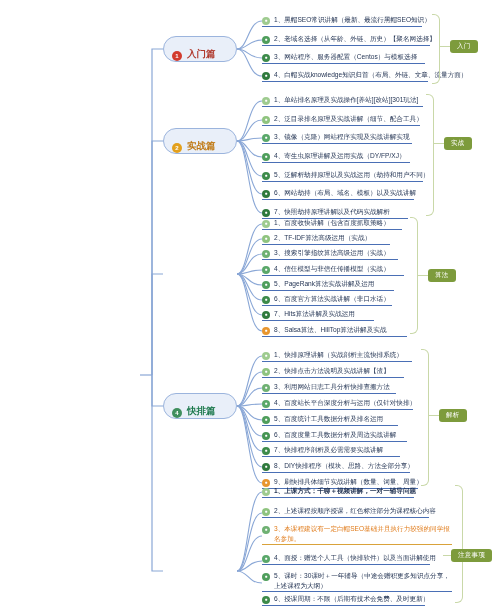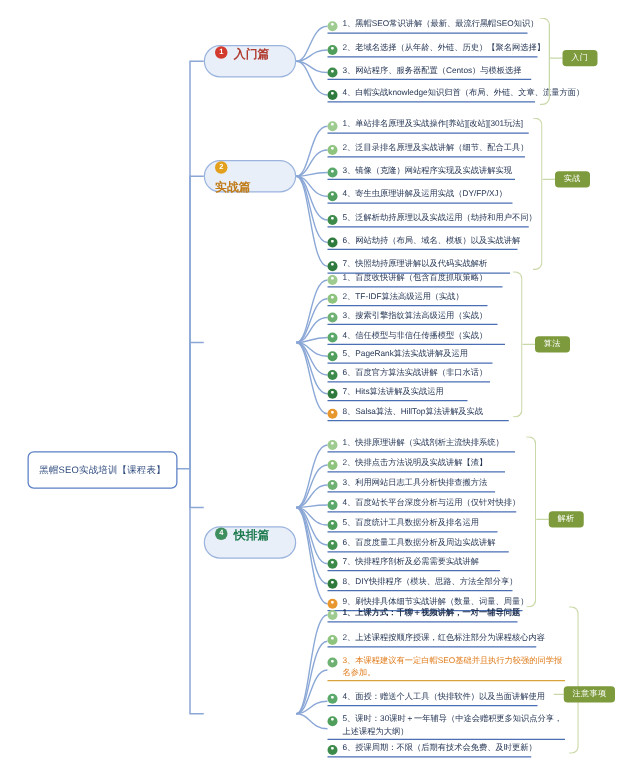--- a/index.html
+++ b/index.html
@@ -16,27 +16,27 @@
     position:absolute;left:22px;top:361px;width:118px;height:28px;
     border:1.4px solid #5b7fc4;border-radius:5px;background:#ffffff;
     display:flex;align-items:center;justify-content:center;
     font-size:7.5px;color:#2e4a7d;letter-spacing:.2px;white-space:nowrap;
   }
 
   
   .branch{
     position:absolute;height:26px;width:74px;
     border:1.3px solid #9bb4dd;border-radius:13px;background:#e9eff9;
-    display:flex;align-items:flex-start;gap:5px;padding:0 8px;box-sizing:border-box;
+    display:flex;align-items:flex-end;gap:5px;padding:0 8px;box-sizing:border-box;
   }
   .branch .blabel{font-size:9.5px;font-weight:bold;color:#b03a2e;white-space:nowrap;}
   .b1{left:163px;top:36px;}
-  .b2{left:163px;top:128px;flex-direction:column;}
+  .b2{left:163px;top:128px;}
   .b3{left:163px;top:261px;}
-  .b4{left:163px;top:393px;margin-top:28px;}
+  .b4{left:163px;top:393px;}
   .b5{left:163px;top:558px;}
   .b2 .blabel{color:#c07a16;}
   .b3 .blabel{color:#2f5fa8;}
   .b4 .blabel{color:#1e7a4e;}
   .b5 .blabel{color:#5a5a5a;}
 
   .num-badge{
     width:10px;height:10px;border-radius:50%;flex:0 0 auto;
     display:flex;align-items:center;justify-content:center;
     font-size:6px;color:#fff;font-weight:bold;line-height:1;
@@ -114,23 +114,20 @@
     <path d="M237 406 C248 406 248 467 262 467" stroke="#8aa7d6" stroke-width="1.1" fill="none"></path>
     <path d="M237 406 C248 406 248 483 262 483" stroke="#8aa7d6" stroke-width="1.1" fill="none"></path>
 
     <path d="M237 571 C248 571 248 492 262 492" stroke="#8aa7d6" stroke-width="1.1" fill="none"></path>
     <path d="M237 571 C248 571 248 513 262 513" stroke="#8aa7d6" stroke-width="1.1" fill="none"></path>
     <path d="M237 571 C248 571 248 536 262 536" stroke="#8aa7d6" stroke-width="1.1" fill="none"></path>
     <path d="M237 571 C248 571 248 561 262 561" stroke="#8aa7d6" stroke-width="1.1" fill="none"></path>
     <path d="M237 571 C248 571 248 583 262 583" stroke="#8aa7d6" stroke-width="1.1" fill="none"></path>
   </svg>
 
-  <div class="center-node">
-    <span>黑帽SEO实战培训【课程表】</span>
-  </div>
 
   <div class="branch b1">
     <span class="num-badge" style="background:#d23b2e">1</span>
     <span class="blabel">入门篇</span>
   </div>
   <div class="leaf" style="left:262px;top:15px;width:160px;">
     <span class="dot" style="background:#9ecb8f">●</span>
     <span class="ltext">1、黑帽SEO常识讲解（最新、最流行黑帽SEO知识）</span>
   </div>
   <div class="leaf" style="left:262px;top:34px;width:168px;">

